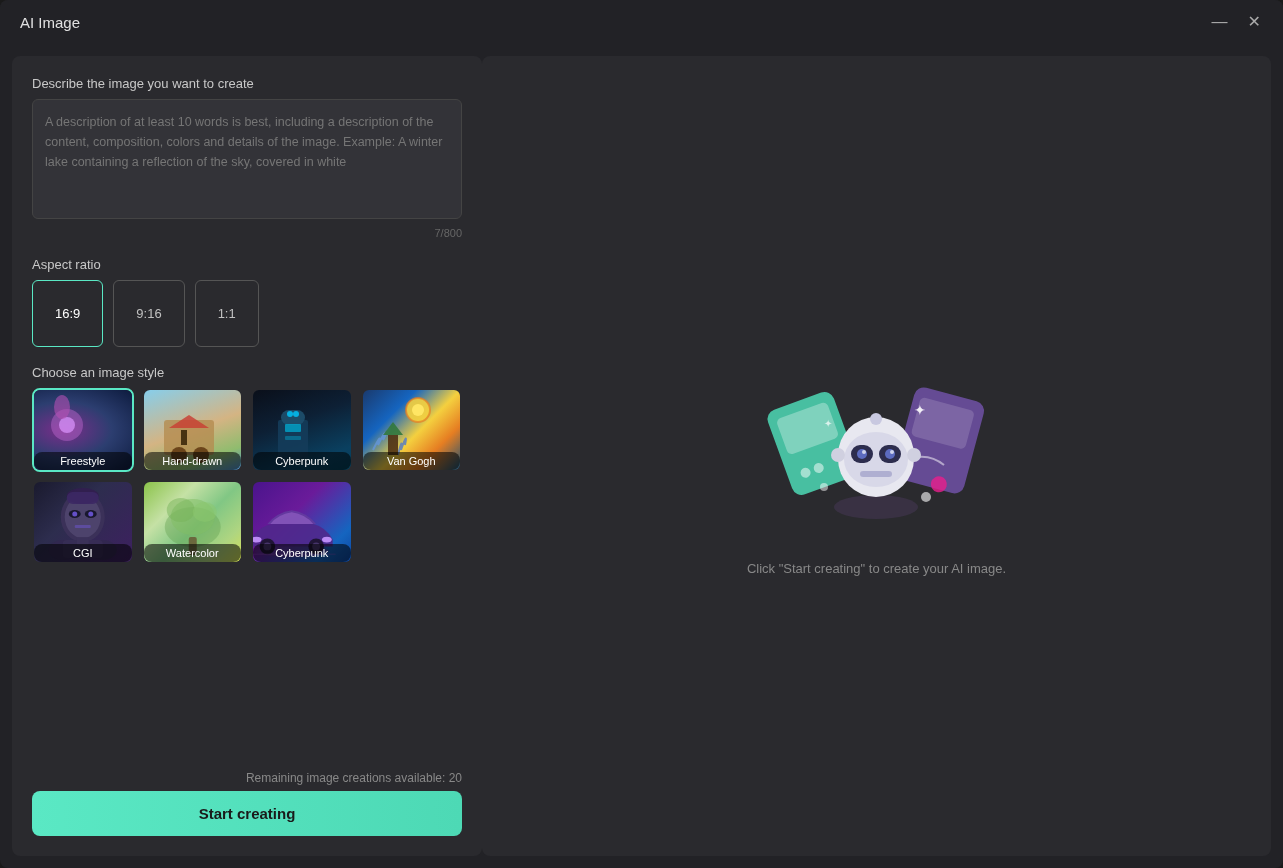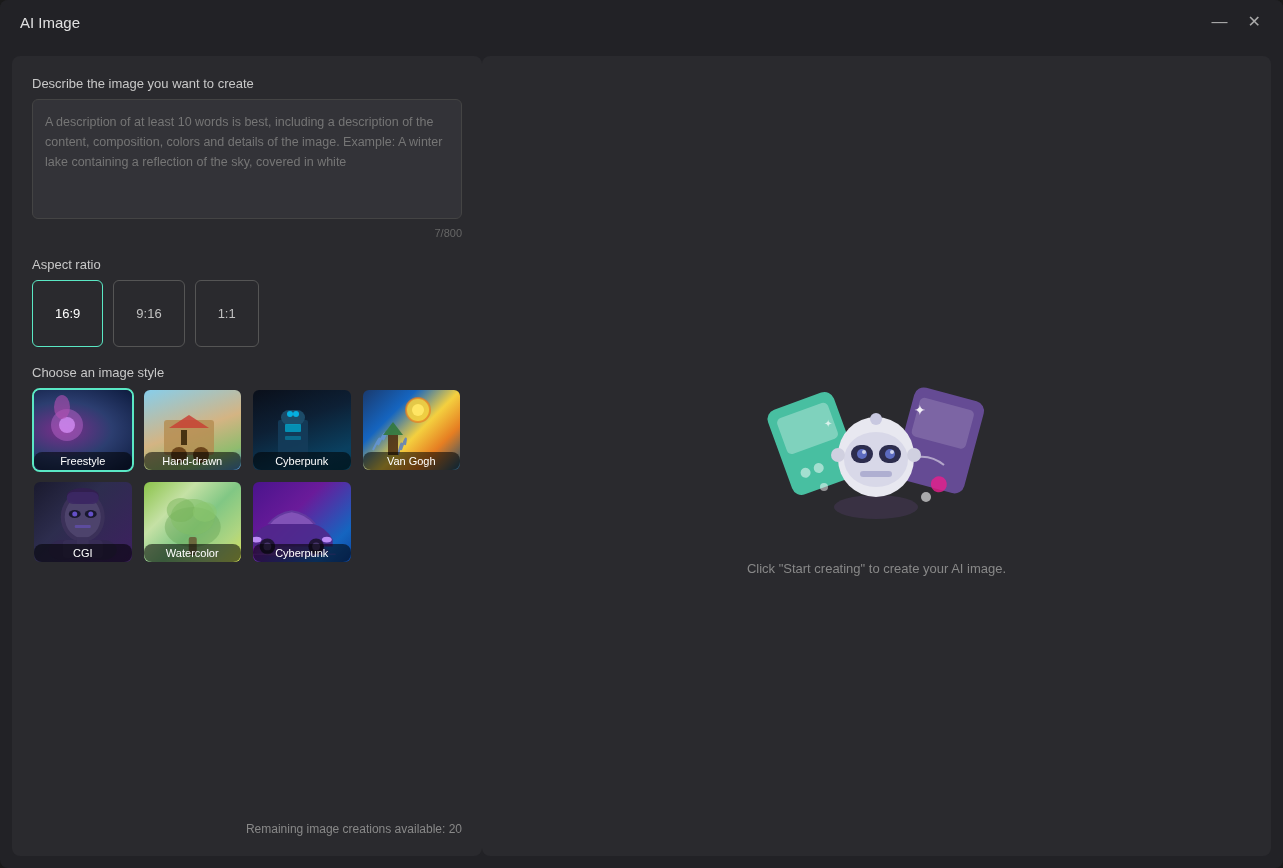--- a/index.html
+++ b/index.html
@@ -364,20 +364,21 @@
               </svg>
             </div>
             <div class="style-label">Cyberpunk</div>
           </div>
 
         </div>
       </div>
 
       <div class="bottom-bar">
         <div class="remaining-text">Remaining image creations available: 20</div>
+        <button class="start-btn">Start creating</button>
       </div>
     </div>
 
     <div class="right-panel">
       <div class="robot-illustration">
 
         <div class="robot-svg-wrap">
           <svg width="240" height="200" viewBox="0 0 240 200" xmlns="http://www.w3.org/2000/svg">
 
             <g transform="rotate(-20, 60, 100)">

